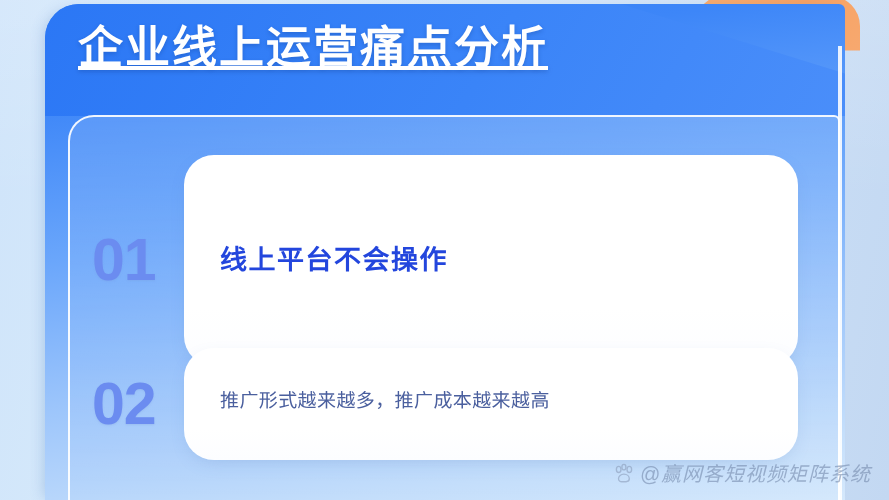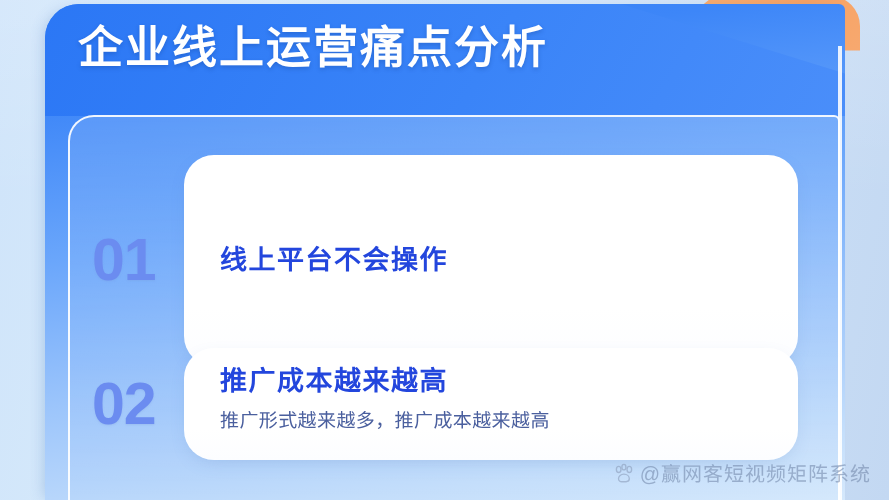--- a/index.html
+++ b/index.html
@@ -80,20 +80,21 @@
     left: 78px;
     top: 23px;
     z-index: 5;
     color: #ffffff;
     font-size: 45px;
     font-weight: 700;
     letter-spacing: 2px;
     line-height: 1.1;
     white-space: nowrap;
     text-shadow: 0 2px 4px rgba(18,60,140,0.30);
+    text-decoration: underline;
   }
 
   
   .inner-panel {
     position: absolute;
     left: 68px;
     top: 115px;
     width: 772px;
     height: 400px;
     border: 2px solid rgba(255,255,255,0.92);
@@ -171,20 +172,21 @@
     z-index: 20;
     display: flex;
     align-items: center;
     gap: 5px;
     color: rgba(120,140,175,0.62);
     font-size: 20px;
     font-weight: 400;
     letter-spacing: 1px;
     white-space: nowrap;
     pointer-events: none;
+    font-style: italic;
   }
   .watermark svg { display: block; opacity: 0.62; }
 </style>
 </head>
 <body>
 
 <div class="stage">
 
   <div class="wedge"></div>
 
@@ -198,21 +200,20 @@
   <div class="row row-1">
     <div class="row-number">01</div>
     <div class="card">
       <div class="card-title">线上平台不会操作</div>
     </div>
   </div>
 
   <div class="row row-2">
     <div class="row-number">02</div>
     <div class="card">
-      <div class="card-title">推广成本越来越高</div>
       <div class="card-body">推广形式越来越多，推广成本越来越高</div>
     </div>
   </div>
 
   <div class="watermark">
     <span>
       <svg width="22" height="22" viewBox="0 0 24 24" aria-hidden="true">
         <ellipse cx="6.2" cy="8.1" rx="2.5" ry="3.3" fill="none" stroke="#8ea0bd" stroke-width="1.5"></ellipse>
         <ellipse cx="17.8" cy="8.1" rx="2.5" ry="3.3" fill="none" stroke="#8ea0bd" stroke-width="1.5"></ellipse>
         <ellipse cx="11.9" cy="5.6" rx="2.2" ry="3.0" fill="none" stroke="#8ea0bd" stroke-width="1.5"></ellipse>

